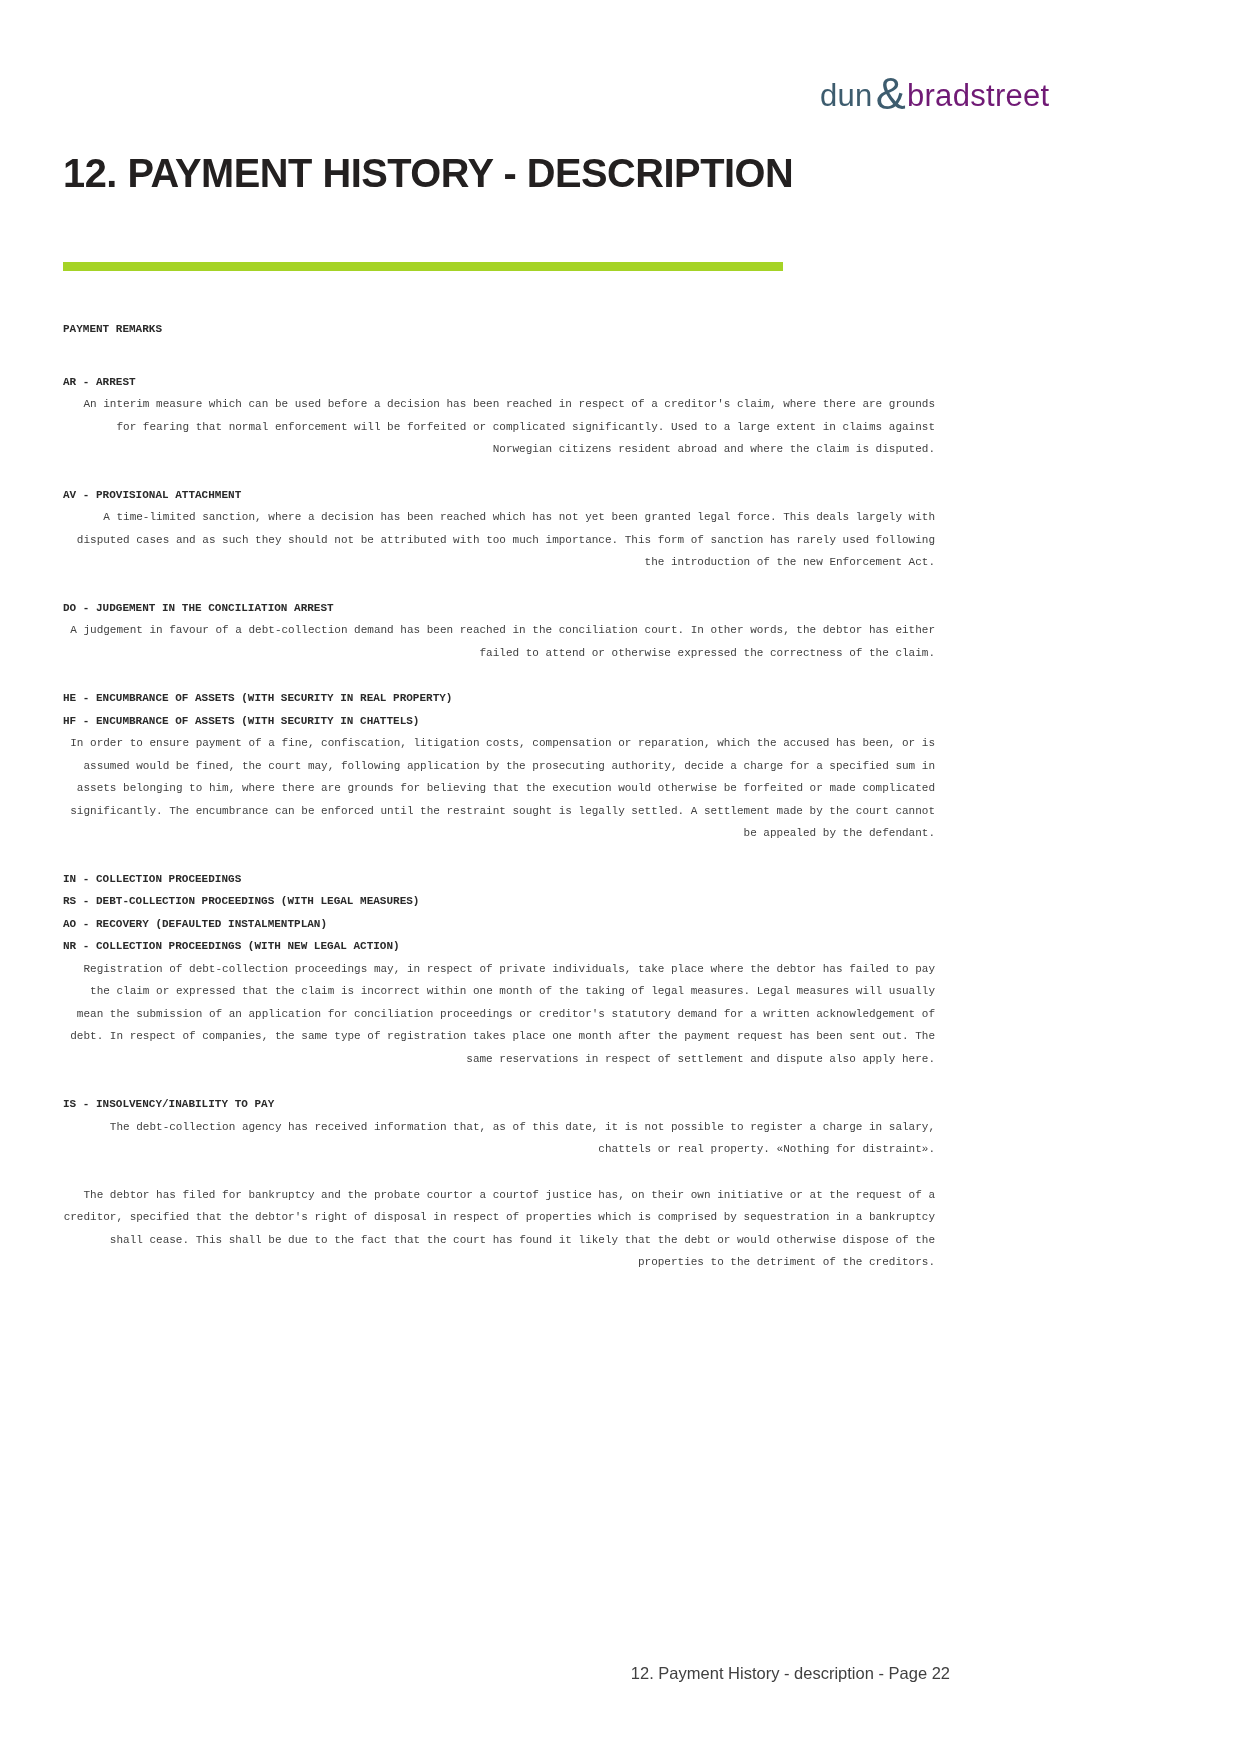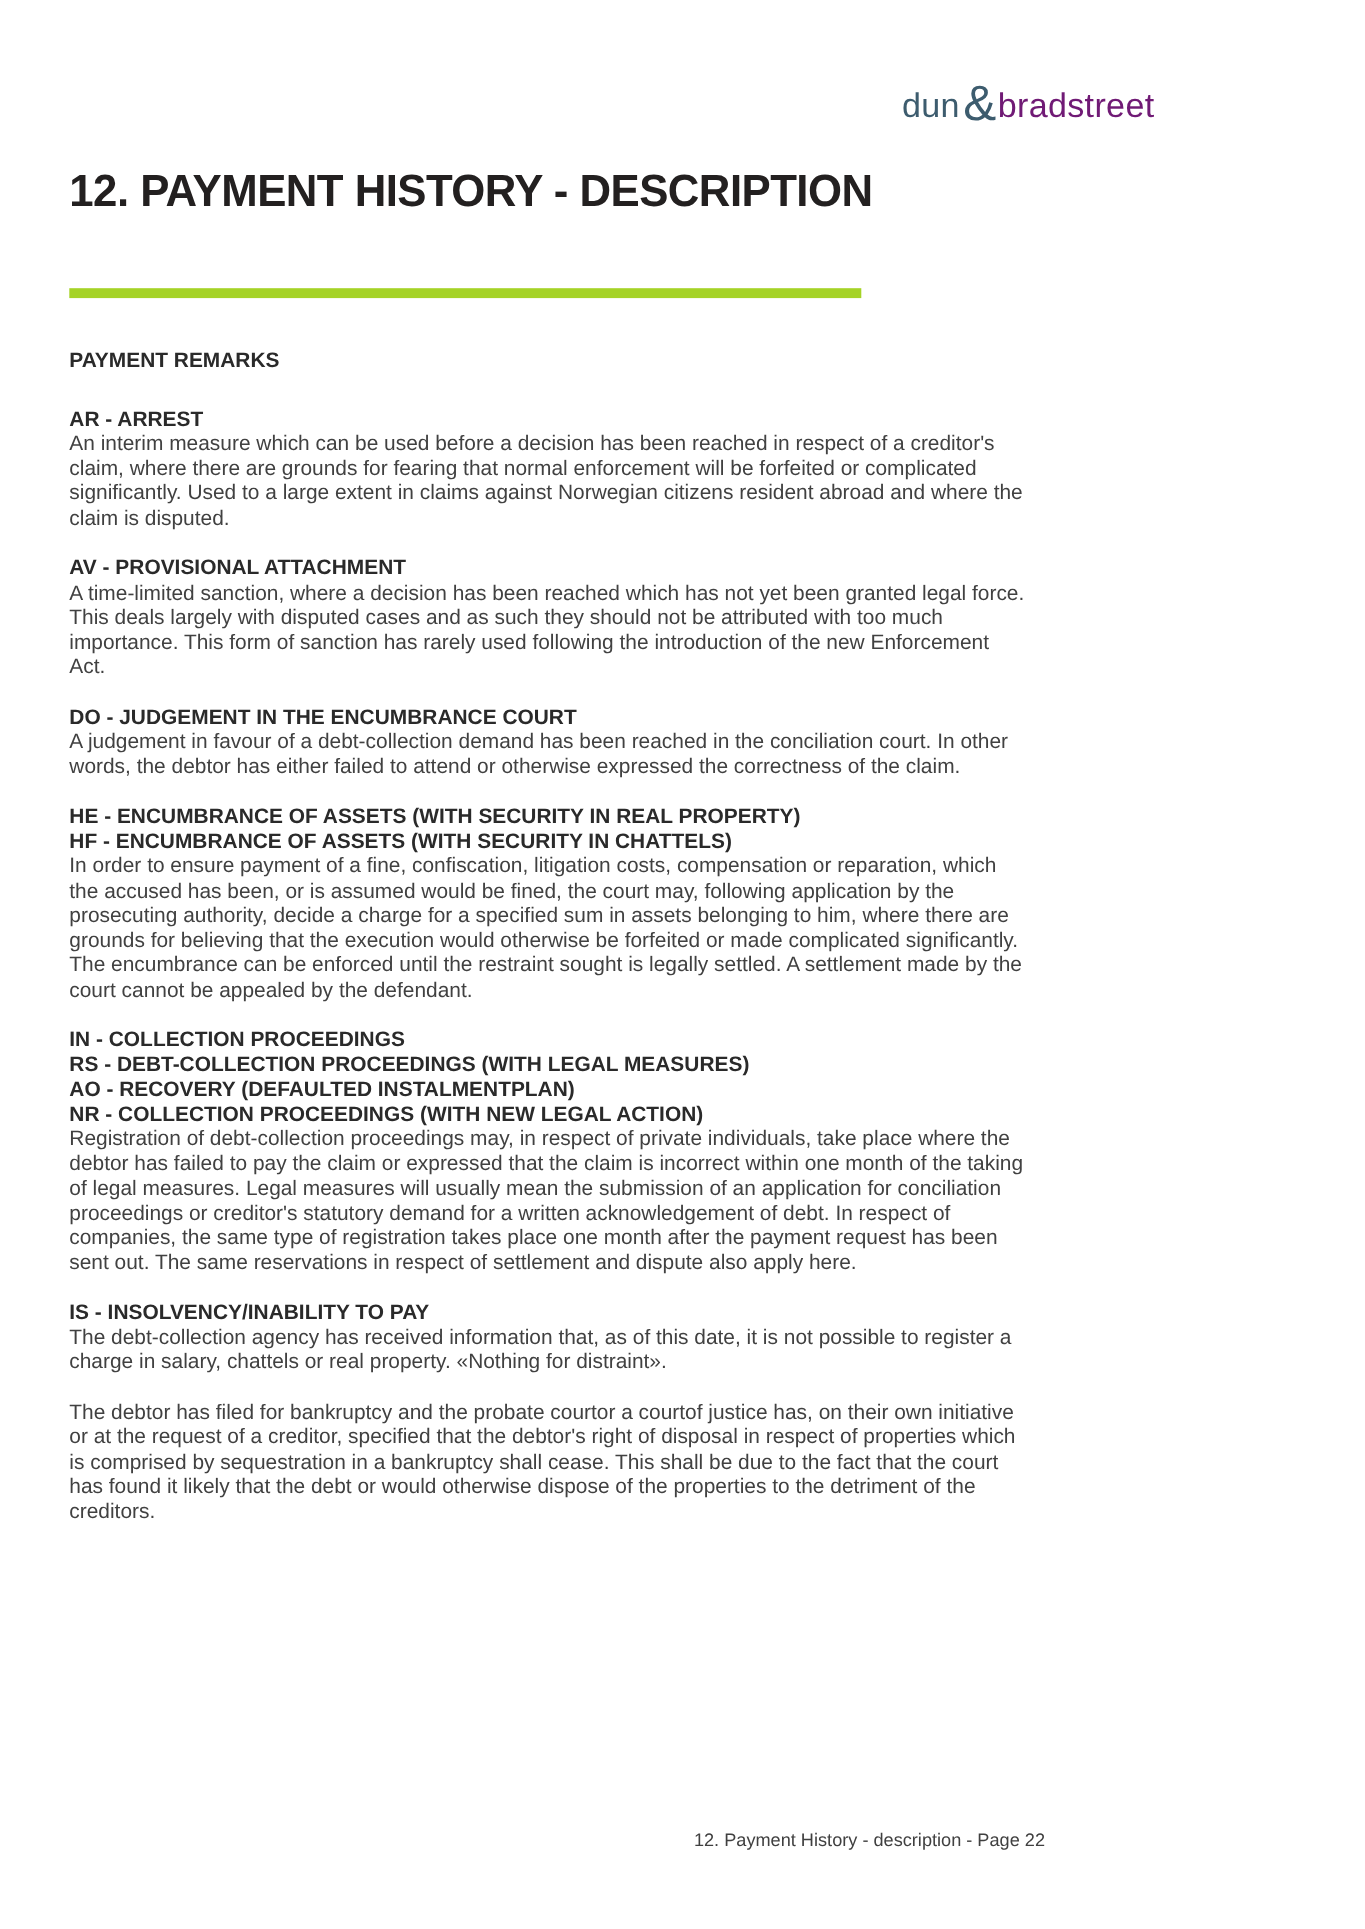--- a/index.html
+++ b/index.html
@@ -60,38 +60,40 @@
     height: 9px;
     background: #a5d326;
   }
 
   
   .content {
     position: absolute;
     left: 63px;
     top: 318px;
     width: 872px;
-    font-size: 19px;
+    font-size: 11px;
     color: #414141;
+    font-family: Liberation Mono, monospace;
   }
   .intro-heading {
     font-weight: 700;
     color: #2a2a2a;
     line-height: 22.5px;
     margin: 0 0 30px 0;
   }
   .section { margin: 0 0 23px 0; }
   .section-heading {
     font-weight: 700;
     color: #2a2a2a;
     line-height: 22.5px;
   }
   .section-body {
     margin: 0;
     line-height: 22.5px;
+    text-align: right;
   }
 
   
   .footer {
     position: absolute;
     top: 1664px;
     left: 0;
     width: 950px;
     text-align: right;
     font-size: 16.5px;
@@ -124,21 +126,21 @@
 
   <section class="section">
     <div class="headings">
             <div class="section-heading">AV - PROVISIONAL ATTACHMENT</div>
           </div>
     <p class="section-body">A time-limited sanction, where a decision has been reached which has not yet been granted legal force. This deals largely with disputed cases and as such they should not be attributed with too much importance. This form of sanction has rarely used following the introduction of the new Enforcement Act.</p>
   </section>
 
   <section class="section">
     <div class="headings">
-            <div class="section-heading">DO - JUDGEMENT IN THE ENCUMBRANCE COURT</div>
+            <div class="section-heading">DO - JUDGEMENT IN THE CONCILIATION ARREST</div>
           </div>
     <p class="section-body">A judgement in favour of a debt-collection demand has been reached in the conciliation court. In other words, the debtor has either failed to attend or otherwise expressed the correctness of the claim.</p>
   </section>
 
   <section class="section">
     <div class="headings">
             <div class="section-heading">HE - ENCUMBRANCE OF ASSETS (WITH SECURITY IN REAL PROPERTY)</div>
             <div class="section-heading">HF - ENCUMBRANCE OF ASSETS (WITH SECURITY IN CHATTELS)</div>
           </div>
     <p class="section-body">In order to ensure payment of a fine, confiscation, litigation costs, compensation or reparation, which the accused has been, or is assumed would be fined, the court may, following application by the prosecuting authority, decide a charge for a specified sum in assets belonging to him, where there are grounds for believing that the execution would otherwise be forfeited or made complicated significantly. The encumbrance can be enforced until the restraint sought is legally settled. A settlement made by the court cannot be appealed by the defendant.</p>

